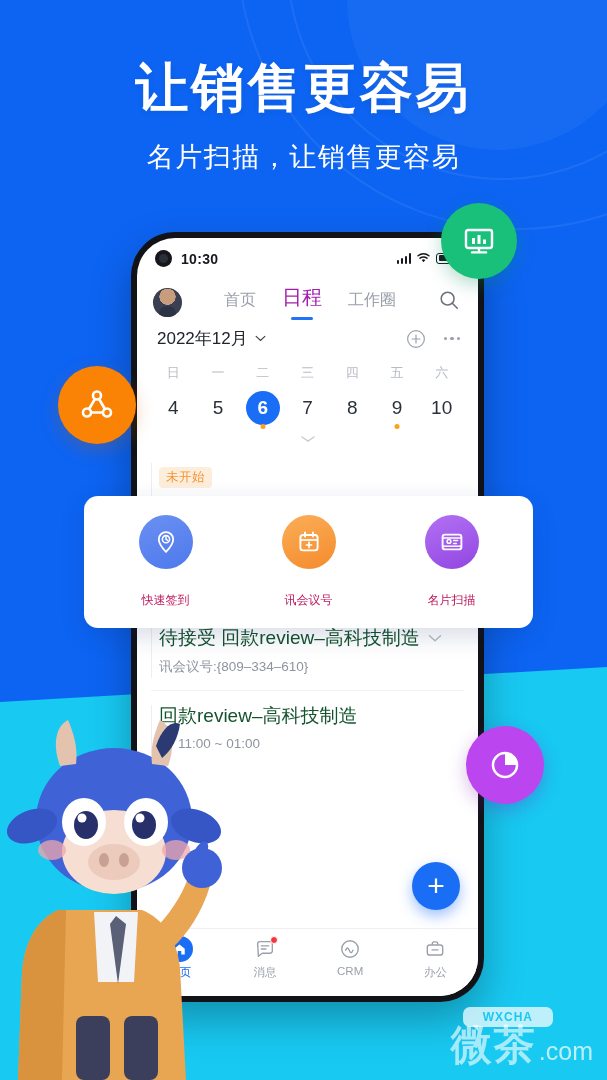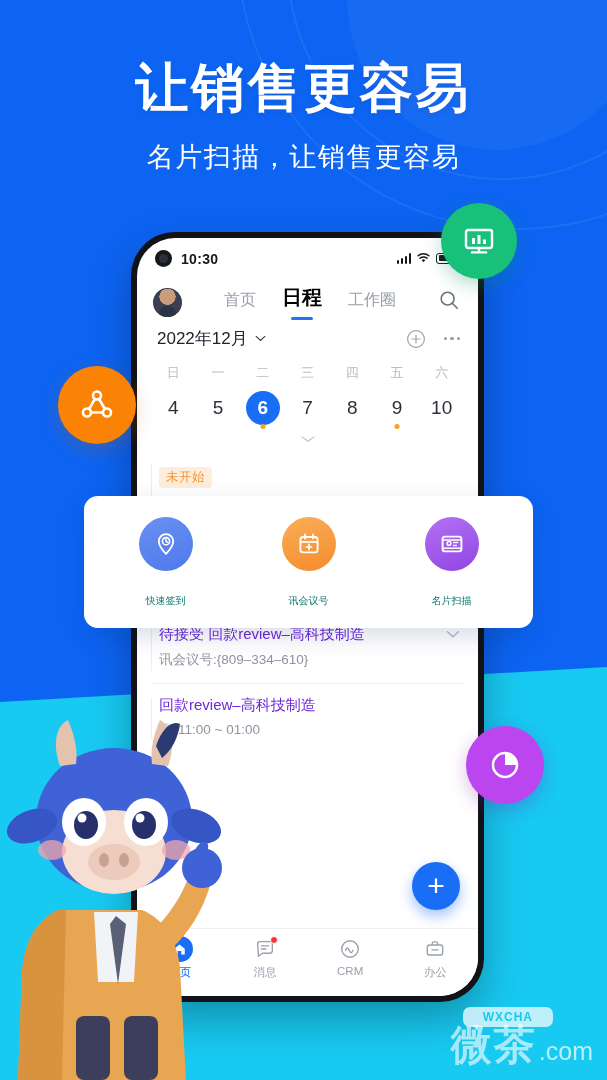--- a/index.html
+++ b/index.html
@@ -111,21 +111,21 @@
     flex: none;
     box-shadow: inset 0 0 0 1px rgba(0,0,0,.06);
     position: relative; overflow: hidden;
   }
   .avatar::after{
     content:""; position:absolute; left:6px; bottom:0; width:17px; height:11px;
     border-radius:8px 8px 0 0; background:#2c3346;
   }
   .tabs-mid { flex: 1; display: flex; align-items: flex-end; justify-content: center; gap: 26px; }
   .tab { font-size: 16px; color: #9aa0ab; position: relative; padding-bottom: 10px; }
-  .tab.active { color: #000000; font-size: 20px; font-weight: bold; }
+  .tab.active { color: #a21caf; font-size: 20px; font-weight: normal; }
   .tab.active::after {
     content: ""; position: absolute; left: 50%; bottom: 1px;
     transform: translateX(-50%);
     width: 22px; height: 3.5px; border-radius: 2px; background: #2174f5;
   }
   .search-ic { flex: none; width: 22px; height: 22px; margin-bottom: 6px; }
 
   
   .month-row {
     display: flex; align-items: center; justify-content: space-between;
@@ -174,22 +174,22 @@
   }
   .meta-line.big { font-size: 14.5px; color: #6f7682; }
   .act-row {
     margin: 8px 14px 0 14px; background: #f6f8fb; border-radius: 9px;
     display: flex; padding: 8px 0 7px 0;
   }
   .act-cell { flex: 1; text-align: center; }
   .act-cell .ai { height: 24px; display:flex; align-items:center; justify-content:center; }
   .act-cell .al { font-size: 13px; color: #2a66e8; margin-top: 4px; }
   .row-title {
-    font-size: 15px; color: #6d28d9; display: flex; align-items: center;
-    justify-content: space-between; gap: 8px;
+    font-size: 19px; color: #14532d; display: flex; align-items: center;
+    gap: 8px;
   }
   .row-title .t { overflow: hidden; white-space: nowrap; }
   .hr-soft { height: 1px; background: #f0f2f5; margin: 8px 14px 0 14px; }
 
   
   .fab {
     position: absolute; right: 18px; bottom: 86px;
     width: 48px; height: 48px; border-radius: 50%;
     background: #1a6ef5; box-shadow: 0 6px 14px rgba(26,110,245,.42);
     display: flex; align-items: center; justify-content: center;
@@ -223,21 +223,21 @@
     background: #ffffff; border-radius: 14px;
     box-shadow: 0 8px 24px rgba(10,40,100,0.16);
     display: flex; align-items: center; z-index: 30;
     padding: 0 10px;
   }
   .qa { flex: 1; text-align: center; }
   .qa-circ {
     width: 54px; height: 54px; border-radius: 50%;
     margin: 0 auto; display: flex; align-items: center; justify-content: center;
   }
-  .qa-label { font-size: 10px; color: #0f766e; margin-top: 23px; }
+  .qa-label { font-size: 12px; color: #be185d; margin-top: 23px; }
 
   
   .fbadge {
     position: absolute; border-radius: 50%;
     display: flex; align-items: center; justify-content: center;
     z-index: 40;
   }
   .fb-green { left: 441px; top: 203px; width: 76px; height: 76px; background: #18c07a; box-shadow: 0 6px 18px rgba(10,140,90,.3); }
   .fb-orange { left: 58px; top: 366px; width: 78px; height: 78px; background: #fa8306; box-shadow: 0 6px 18px rgba(190,90,0,.28); }
   .fb-purple { left: 466px; top: 726px; width: 78px; height: 78px; background: #bb46f0; box-shadow: 0 6px 18px rgba(120,20,170,.28); }

